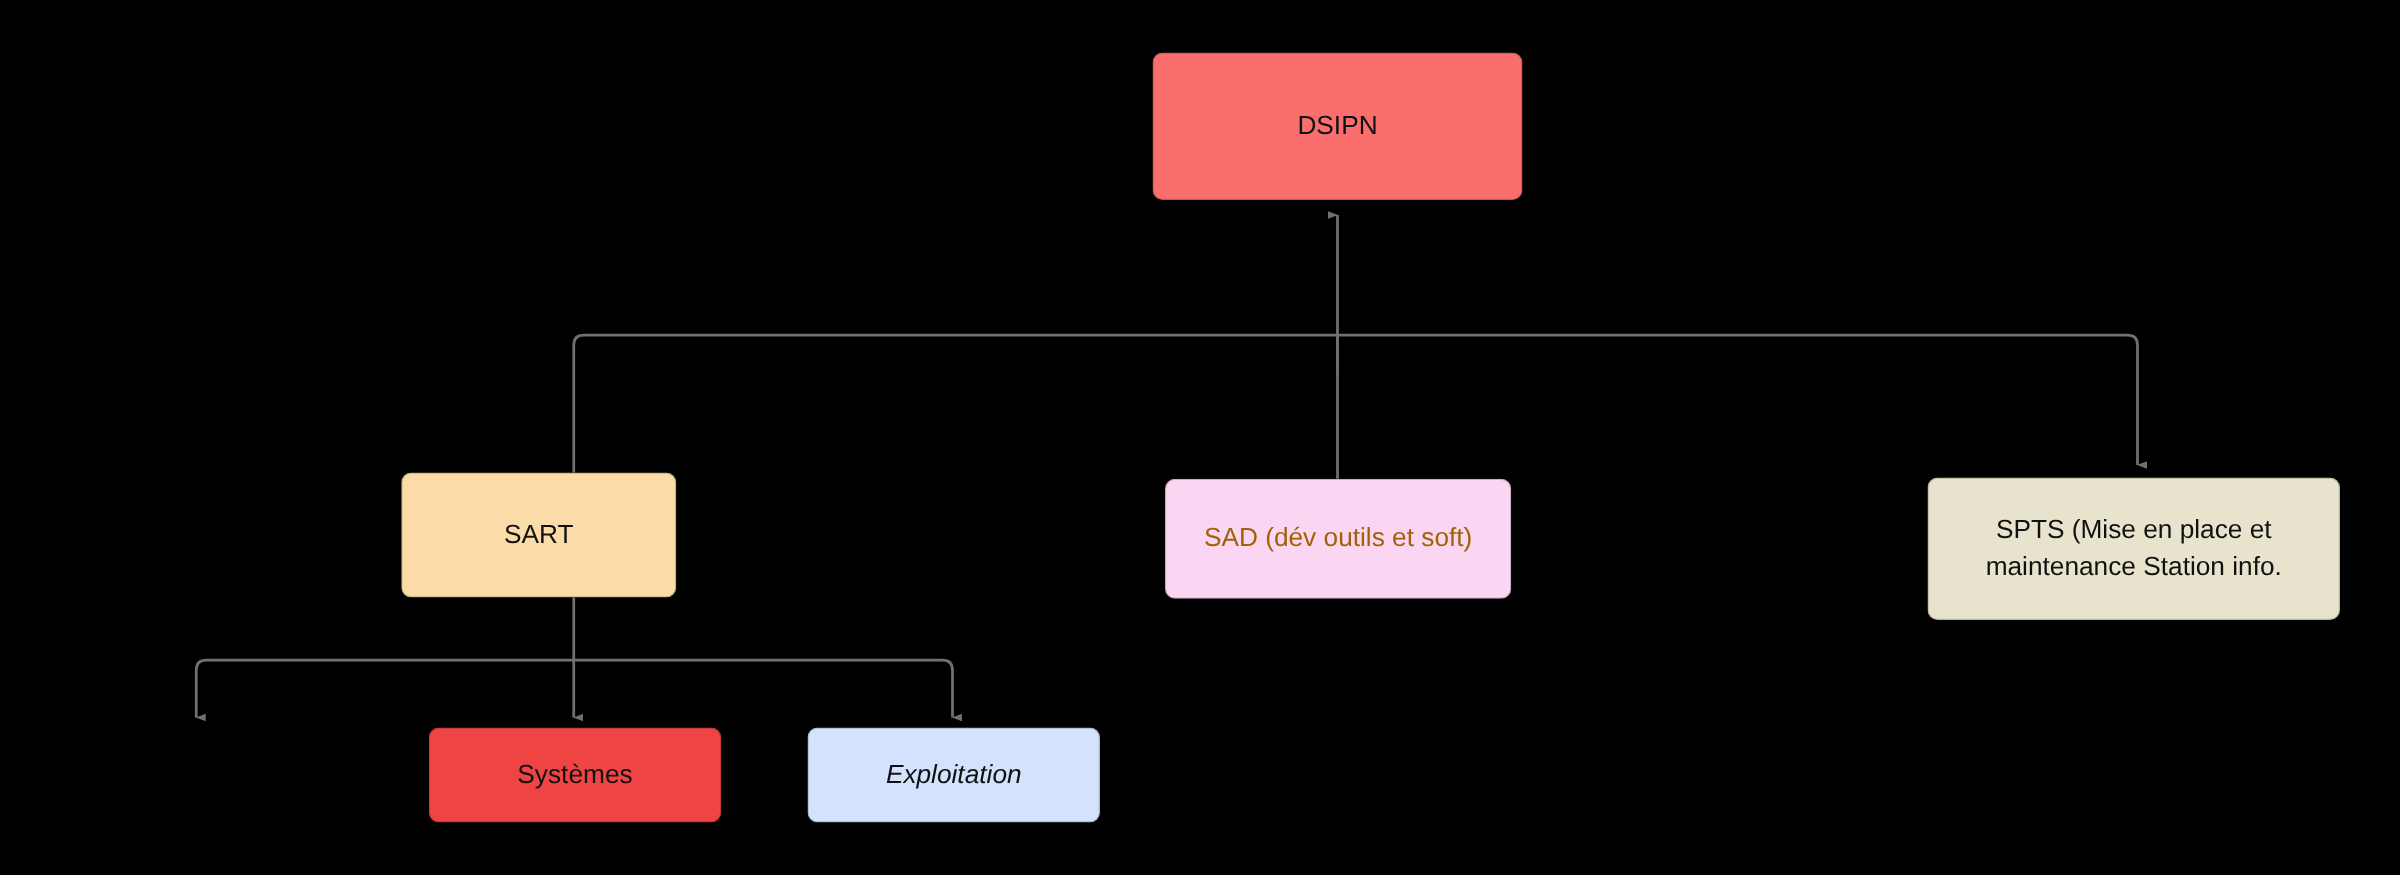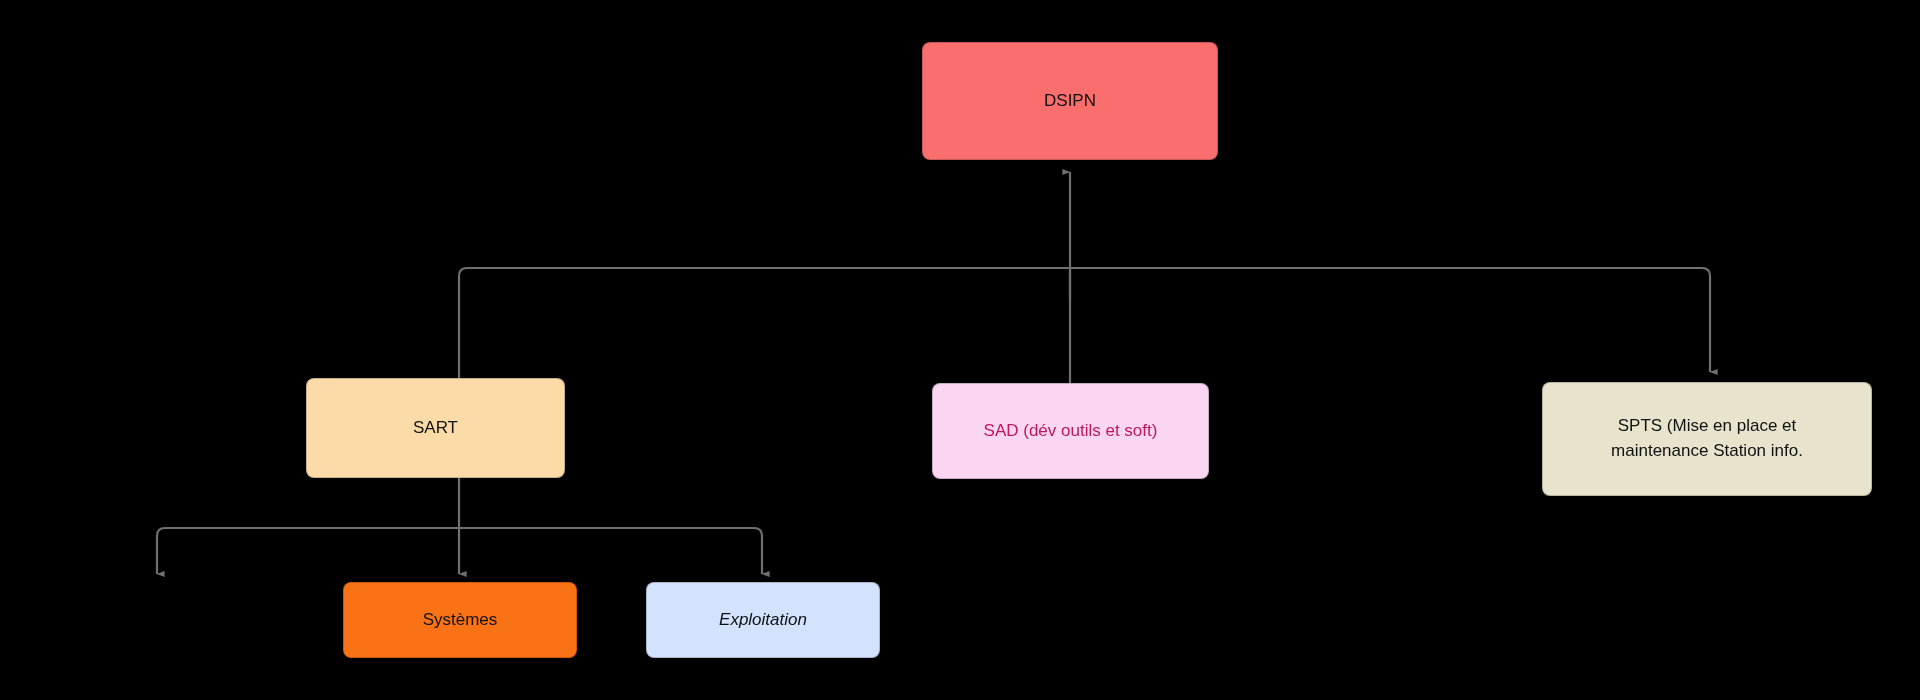--- a/index.html
+++ b/index.html
@@ -26,34 +26,34 @@
   }
   .node {
     position: absolute;
     box-sizing: border-box;
     border-radius: 8px;
     display: flex;
     align-items: center;
     justify-content: center;
     text-align: center;
     color: #111111;
-    font-size: 17px;
+    font-size: 21px;
     line-height: 1.45;
     padding: 23px 12px;
     border: 1px solid rgba(0,0,0,0.20);
     user-select: none;
   }
   .node-label {
     display: block;
     white-space: pre-line;
   }
 
   
   #node-dsipn        { left: 922px;  top: 42px;  width: 296px; height: 118px; }
-  #node-sart         { left: 306px;  top: 378px; width: 259px; height: 100px; text-align: right; }
+  #node-sart         { left: 321px;  top: 378px; width: 220px; height: 100px; text-align: right; }
   #node-sad          { left: 932px;  top: 383px; width: 277px; height:  96px; }
   #node-spts         { left: 1542px; top: 382px; width: 330px; height: 114px; }
   #node-reseaux      { left: 42px;   top: 582px; width: 234px; height:  76px; }
   #node-systemes     { left: 343px;  top: 582px; width: 234px; height:  76px; }
   #node-exploitation { left: 646px;  top: 582px; width: 234px; height:  76px; font-style: italic; }
 </style>
 </head>
 <body style="background: rgb(0, 0, 0);">
 
 <div id="canvas" style="background: rgb(0, 0, 0);">
@@ -89,31 +89,31 @@
   </svg>
 
   <div class="node" id="node-dsipn" style="background-color: rgb(250, 110, 110); color: rgb(17, 17, 17);">
     <span class="node-label">DSIPN</span>
   </div>
 
   <div class="node" id="node-sart" style="background-color: rgb(251, 220, 168); color: rgb(17, 17, 17);">
     <span class="node-label">SART</span>
   </div>
 
-  <div class="node" id="node-sad" style="background-color: rgb(251, 214, 243); color: #be185d;">
+  <div class="node" id="node-sad" style="background-color: rgb(251, 214, 243); color: #a16207;">
     <span class="node-label">SAD (dév outils et soft)</span>
   </div>
 
   <div class="node" id="node-spts" style="background-color: rgb(232, 227, 204); color: rgb(17, 17, 17);">
     <span class="node-label">SPTS (Mise en place et
 maintenance Station info.</span>
   </div>
 
 
-  <div class="node" id="node-systemes" style="background-color: #f97316; color: rgb(17, 17, 17);">
+  <div class="node" id="node-systemes" style="background-color: #ef4444; color: rgb(17, 17, 17);">
     <span class="node-label">Systèmes</span>
   </div>
 
   <div class="node" id="node-exploitation" style="background-color: rgb(211, 227, 253); color: rgb(17, 17, 17);">
     <span class="node-label">Exploitation</span>
   </div>
 
 </div>
 
 </body></html>

